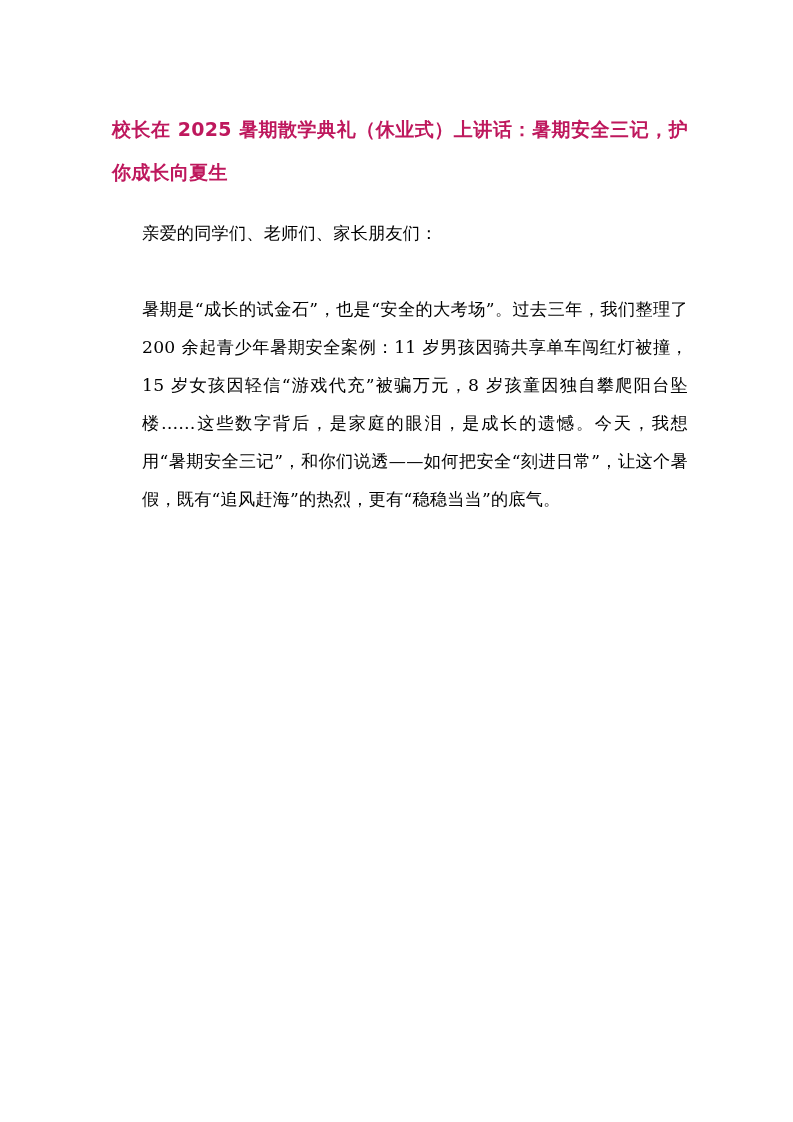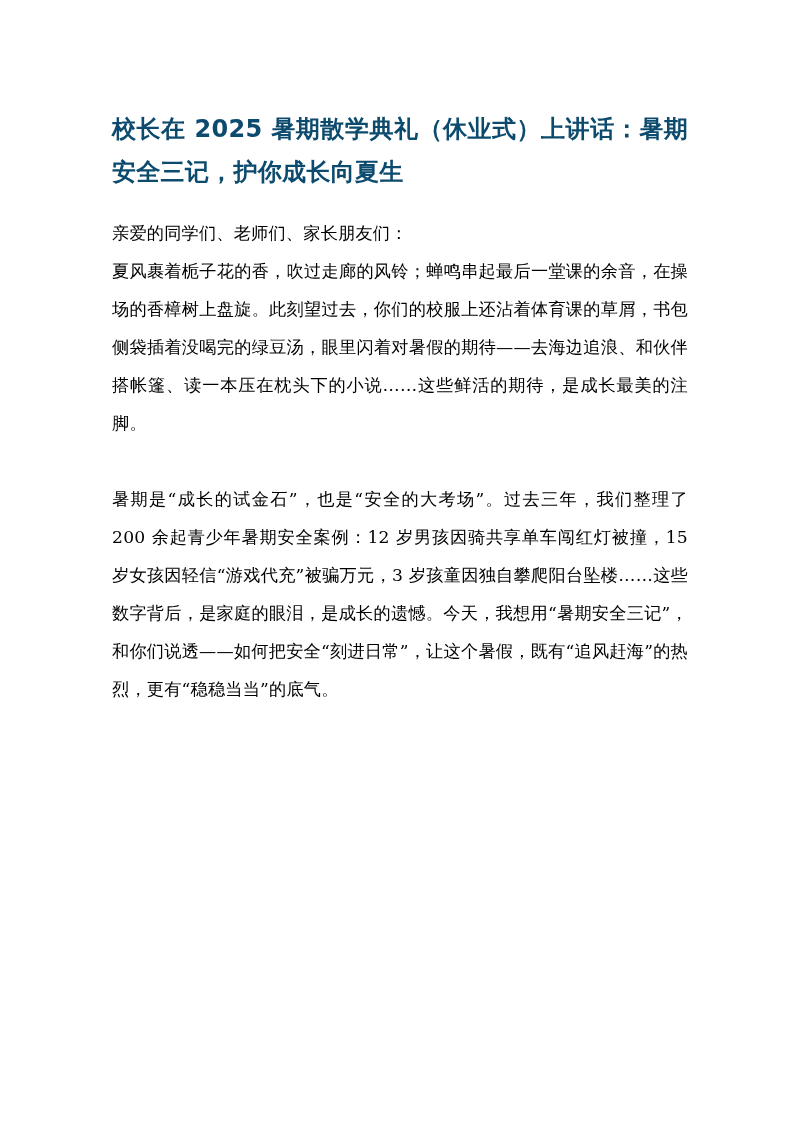--- a/index.html
+++ b/index.html
@@ -18,30 +18,31 @@
     position: relative;
     width: 793px;
     height: 1122px;
     box-sizing: border-box;
     padding: 108px 105px 90px 112px;
     background: #ffffff;
   }
   .doc-title {
     font-family: "DejaVu Sans", "Liberation Sans", sans-serif;
     font-weight: bold;
-    font-size: 24px;
+    font-size: 19px;
     line-height: 43px;
     letter-spacing: 0.3px;
     text-align: justify;
     text-justify: inter-ideograph;
     margin: 0 0 20px 0;
-    color: #0c4a6e;
+    color: #be185d;
   }
   .body-block {
     margin-top: 8px;
+    margin-left: 30px;
   }
   p.para {
     font-size: 17.2px;
     line-height: 38px;
     margin: 0;
     text-align: justify;
     text-justify: inter-ideograph;
     letter-spacing: 0.2px;
     color: #000000;
     font-family: "DejaVu Serif", "Liberation Serif", serif;
@@ -52,17 +53,16 @@
 </style>
 </head>
 <body>
 
 <div class="page">
 
   <h1 class="doc-title">校长在 2025 暑期散学典礼（休业式）上讲话：暑期安全三记，护你成长向夏生</h1>
 
   <div class="body-block">
     <p class="para">亲爱的同学们、老师们、家长朋友们：</p>
-    <p class="para">夏风裹着栀子花的香，吹过走廊的风铃；蝉鸣串起最后一堂课的余音，在操场的香樟树上盘旋。此刻望过去，你们的校服上还沾着体育课的草屑，书包侧袋插着没喝完的绿豆汤，眼里闪着对暑假的期待——去海边追浪、和伙伴搭帐篷、读一本压在枕头下的小说……这些鲜活的期待，是成长最美的注脚。</p>
-    <p class="para spacer-before">暑期是“成长的试金石”，也是“安全的大考场”。过去三年，我们整理了 200 余起青少年暑期安全案例：12 岁男孩因骑共享单车闯红灯被撞，15 岁女孩因轻信“游戏代充”被骗万元，3 岁孩童因独自攀爬阳台坠楼……这些数字背后，是家庭的眼泪，是成长的遗憾。今天，我想用“暑期安全三记”，和你们说透——如何把安全“刻进日常”，让这个暑假，既有“追风赶海”的热烈，更有“稳稳当当”的底气。</p>
+    <p class="para spacer-before">暑期是“成长的试金石”，也是“安全的大考场”。过去三年，我们整理了 200 余起青少年暑期安全案例：11 岁男孩因骑共享单车闯红灯被撞，15 岁女孩因轻信“游戏代充”被骗万元，8 岁孩童因独自攀爬阳台坠楼……这些数字背后，是家庭的眼泪，是成长的遗憾。今天，我想用“暑期安全三记”，和你们说透——如何把安全“刻进日常”，让这个暑假，既有“追风赶海”的热烈，更有“稳稳当当”的底气。</p>
   </div>
 
 </div>
 
 </body></html>

